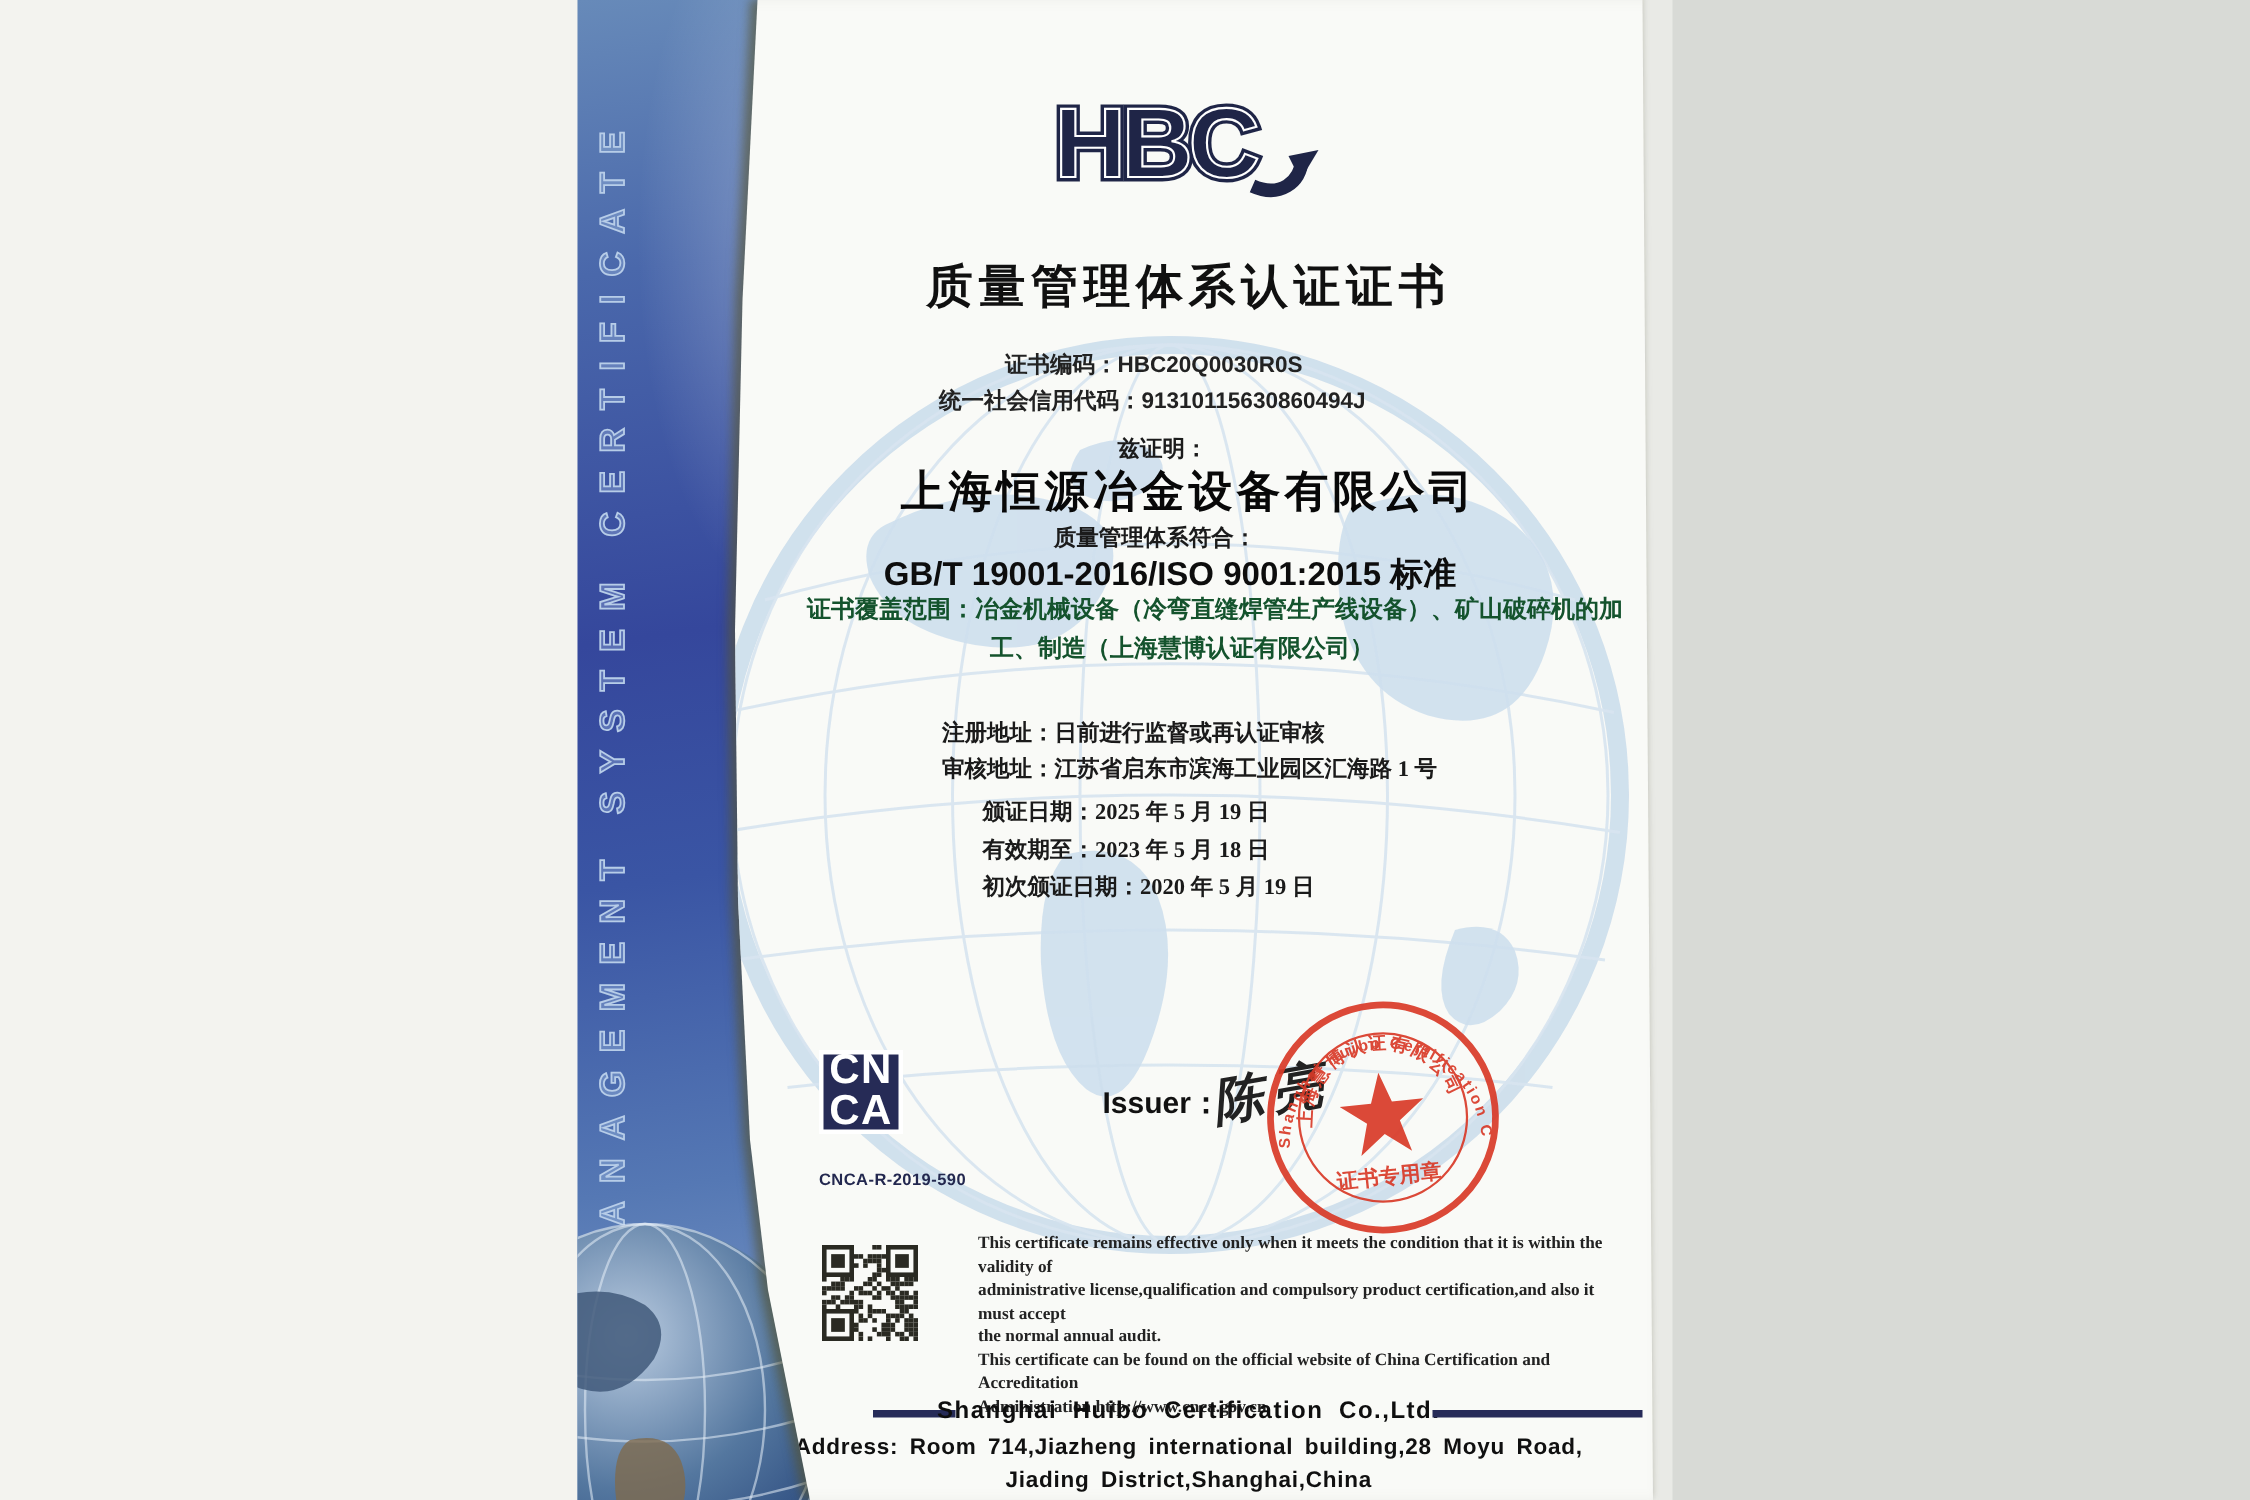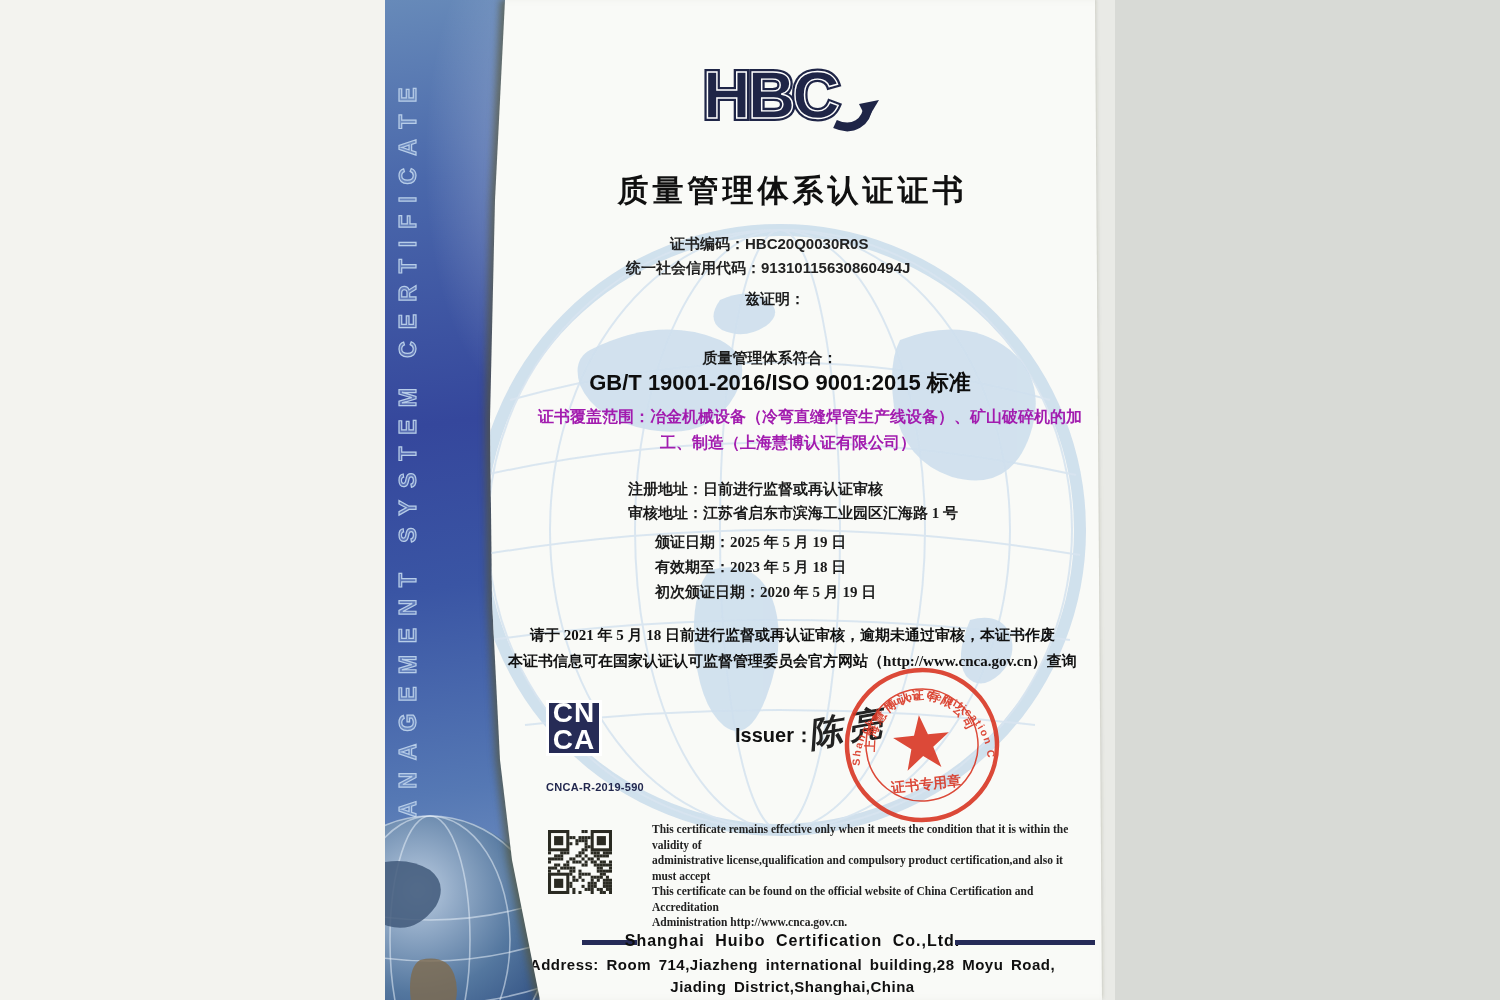--- a/index.html
+++ b/index.html
@@ -50,21 +50,21 @@
     font-size:31px;font-weight:700;letter-spacing:4px;color:#101010;
   }
   .cert-codes{position:absolute;left:156px;top:232px;font-size:15px;font-weight:700;line-height:24px;color:#222;}
   .cert-codes .l1{padding-left:44px;}
   .val{font-family:"Liberation Sans",sans-serif;font-weight:700;}
   .certify-label{position:absolute;left:0;width:610px;top:290px;text-align:center;font-size:15px;font-weight:700;}
   .company-name{position:absolute;left:0;width:645px;top:308px;text-align:center;font-size:29px;font-weight:700;letter-spacing:3px;color:#080808;}
   .system-label{position:absolute;left:0;width:600px;top:349px;text-align:center;font-size:15px;font-weight:700;}
   .standard-line{position:absolute;left:0;width:620px;top:368px;text-align:center;
     font-family:"Liberation Sans",sans-serif;font-size:22px;font-weight:700;color:#0d0d0d;}
-  .scope{position:absolute;left:68px;top:404px;width:560px;font-size:16px;font-weight:700;line-height:26px;color:#a21caf;}
+  .scope{position:absolute;left:68px;top:394px;width:560px;font-size:16px;font-weight:700;line-height:26px;color:#14532d;}
   .scope .l2{padding-left:122px;}
   .addresses{position:absolute;left:158px;top:477px;font-size:15px;font-weight:700;line-height:24px;color:#1a1a1a;}
   .dates{position:absolute;left:185px;top:530px;font-size:15px;font-weight:700;line-height:25px;color:#1a1a1a;}
   .notice{position:absolute;left:0;width:645px;top:622px;text-align:center;font-size:15px;font-weight:700;line-height:26px;color:#111;}
 
   .cnca{position:absolute;left:76px;top:700px;width:120px;text-align:left;}
   .cnca-box{
     width:56px;height:56px;background:#262b56;box-shadow:inset 0 0 0 3px #fff,inset 0 0 0 6px #262b56;
     display:flex;flex-direction:column;align-items:center;justify-content:flex-start;
     font-family:"Liberation Sans",sans-serif;font-weight:700;font-size:28px;line-height:.95;color:#fff;letter-spacing:1px;
@@ -158,43 +158,40 @@
       </svg>
 
       <div class="cert-title">质量管理体系认证证书</div>
 
       <div class="cert-codes">
         <div class="l1"><span>证书编码：</span><span class="val">HBC20Q0030R0S</span></div>
         <div><span>统一社会信用代码：</span><span class="val">91310115630860494J</span></div>
       </div>
 
       <div class="certify-label">兹证明：</div>
+      <div class="company-name">上海恒源冶金设备有限公司</div>
       <div class="system-label">质量管理体系符合：</div>
       <div class="standard-line">GB/T 19001-2016/ISO 9001:2015 标准</div>
 
       <div class="scope">
         <div>证书覆盖范围：冶金机械设备（冷弯直缝焊管生产线设备）、矿山破碎机的加</div>
         <div class="l2">工、制造（上海慧博认证有限公司）</div>
       </div>
 
       <div class="addresses">
         <div>注册地址：日前进行监督或再认证审核</div>
         <div>审核地址：江苏省启东市滨海工业园区汇海路 1 号</div>
       </div>
 
       <div class="dates">
         <div>颁证日期：2025 年 5 月 19 日</div>
         <div>有效期至：2023 年 5 月 18 日</div>
         <div>初次颁证日期：2020 年 5 月 19 日</div>
       </div>
 
-      <div class="notice">
-        <div>请于 2021 年 5 月 18 日前进行监督或再认证审核，逾期未通过审核，本证书作废</div>
-        <div>本证书信息可在国家认证认可监督管理委员会官方网站（http://www.cnca.gov.cn）查询</div>
-      </div>
 
       <div class="cnca">
         <div class="cnca-box">
           <span>CN</span>
           <span>CA</span>
         </div>
         <div class="cnca-code">CNCA-R-2019-590</div>
       </div>
 
       <div class="issuer-row">Issuer：</div>
@@ -373,20 +370,21 @@
           <rect x="45.71428571428571" y="3.0476190476190474" width="15.238095238095237" height="15.238095238095237" fill="#f9faf7"></rect>
           <rect x="48.76190476190476" y="6.095238095238095" width="9.142857142857142" height="9.142857142857142" fill="#2a2a22"></rect>
           <rect x="0" y="42.666666666666664" width="21.333333333333332" height="21.333333333333332" fill="#2a2a22"></rect>
           <rect x="3.0476190476190474" y="45.71428571428571" width="15.238095238095237" height="15.238095238095237" fill="#f9faf7"></rect>
           <rect x="6.095238095238095" y="48.76190476190476" width="9.142857142857142" height="9.142857142857142" fill="#2a2a22"></rect>
         </svg>
 
       <div class="eng-note">
         <span>This certificate remains effective only when it meets the condition that it is within the validity of</span>
         <span>administrative license,qualification and compulsory product certification,and also it must accept</span>
+        <span>the normal annual audit.</span>
         <span>This certificate can be found on the official website of China Certification and Accreditation</span>
         <span>Administration http://www.cnca.gov.cn.</span>
       </div>
 
       <div class="bar left"></div>
       <div class="footer-company">Shanghai Huibo Certification Co.,Ltd.</div>
       <div class="bar right"></div>
       <div class="footer-addr fa1">Address: Room 714,Jiazheng international building,28 Moyu Road,</div>
       <div class="footer-addr fa2">Jiading District,Shanghai,China</div>
     </div>

